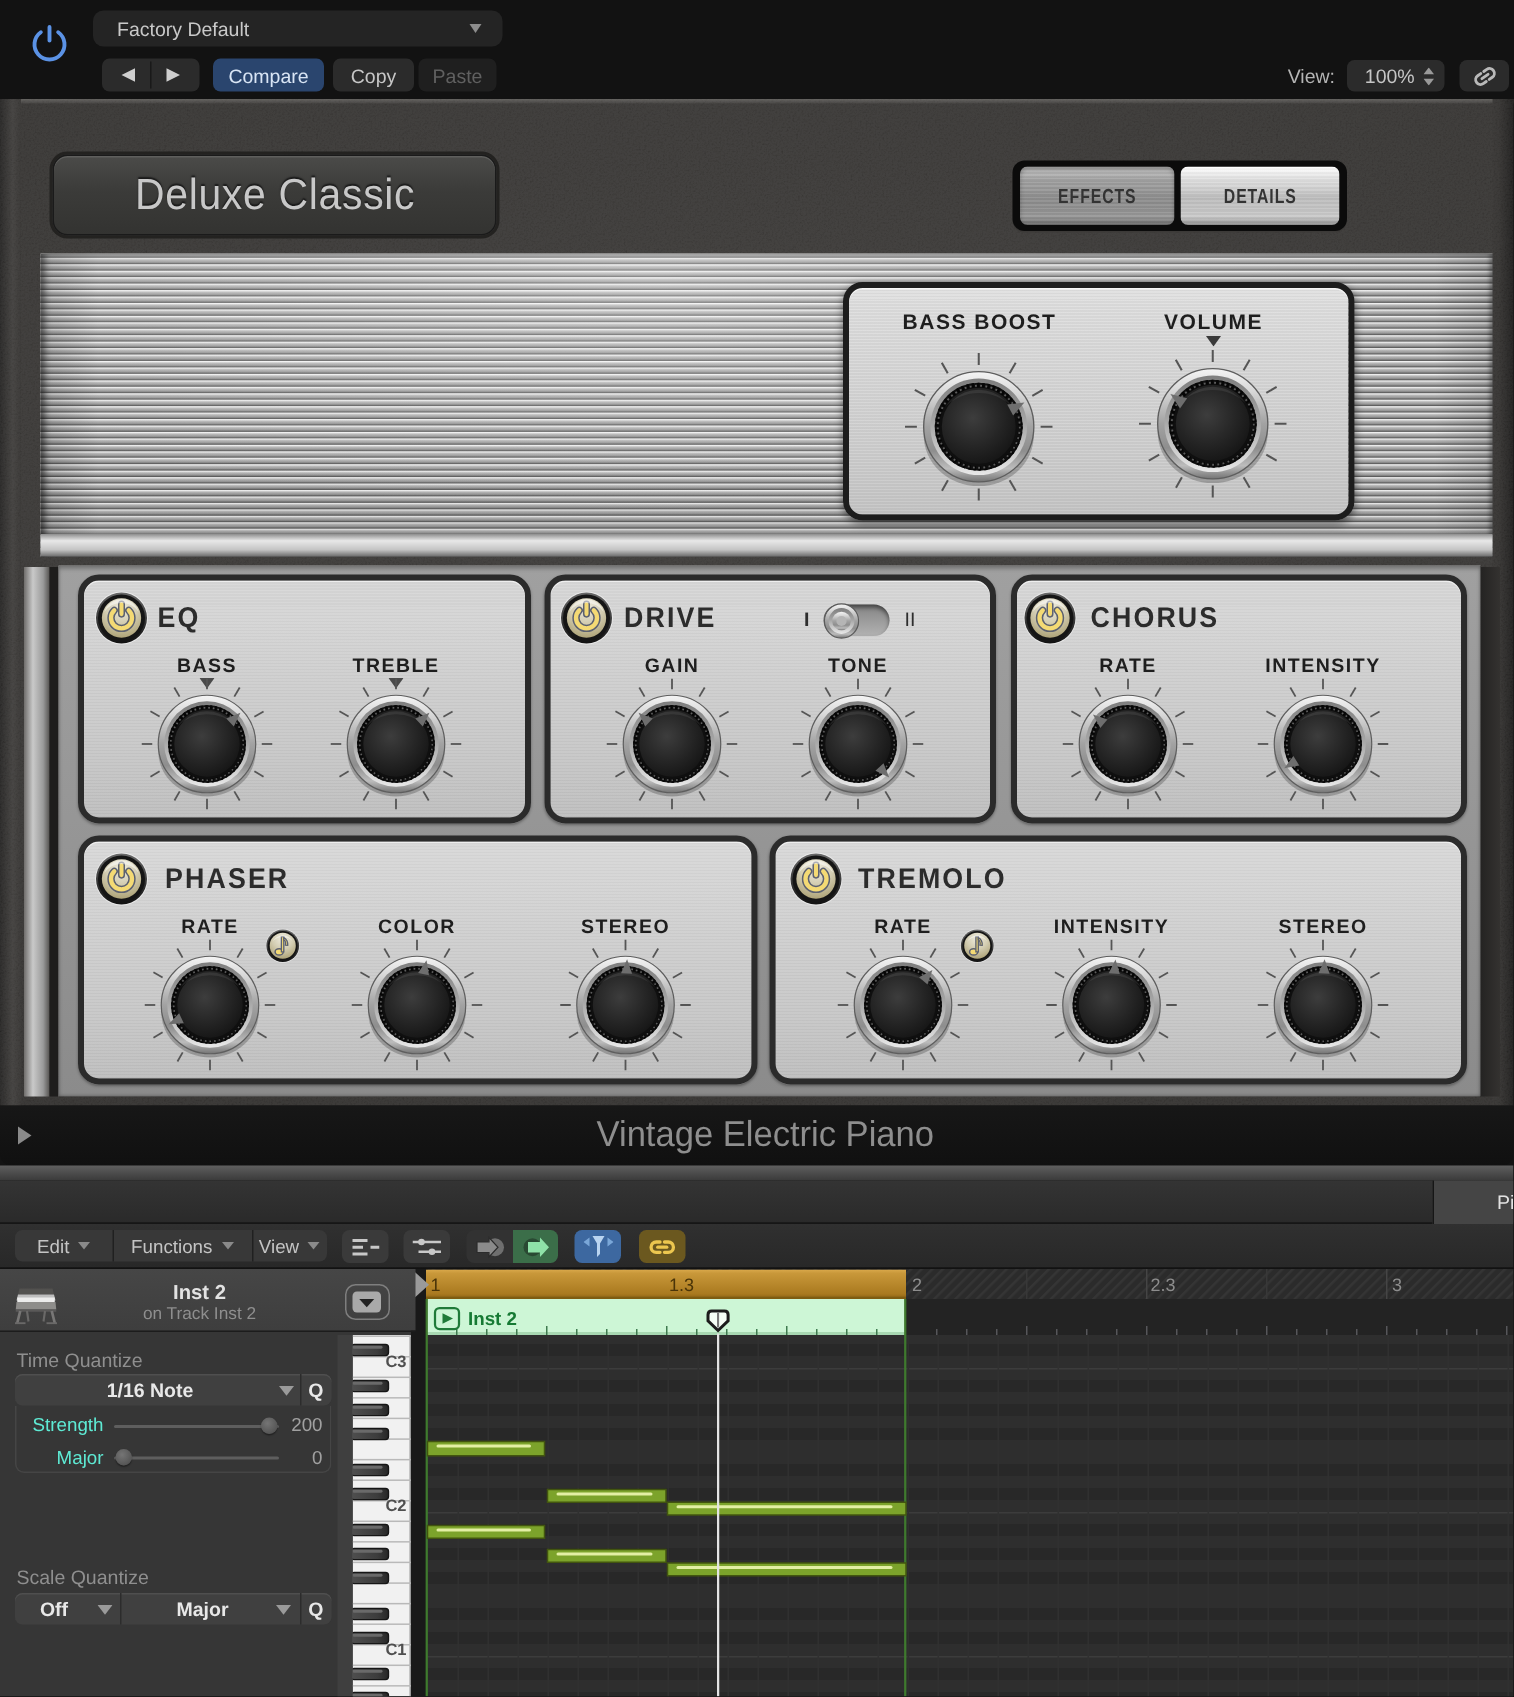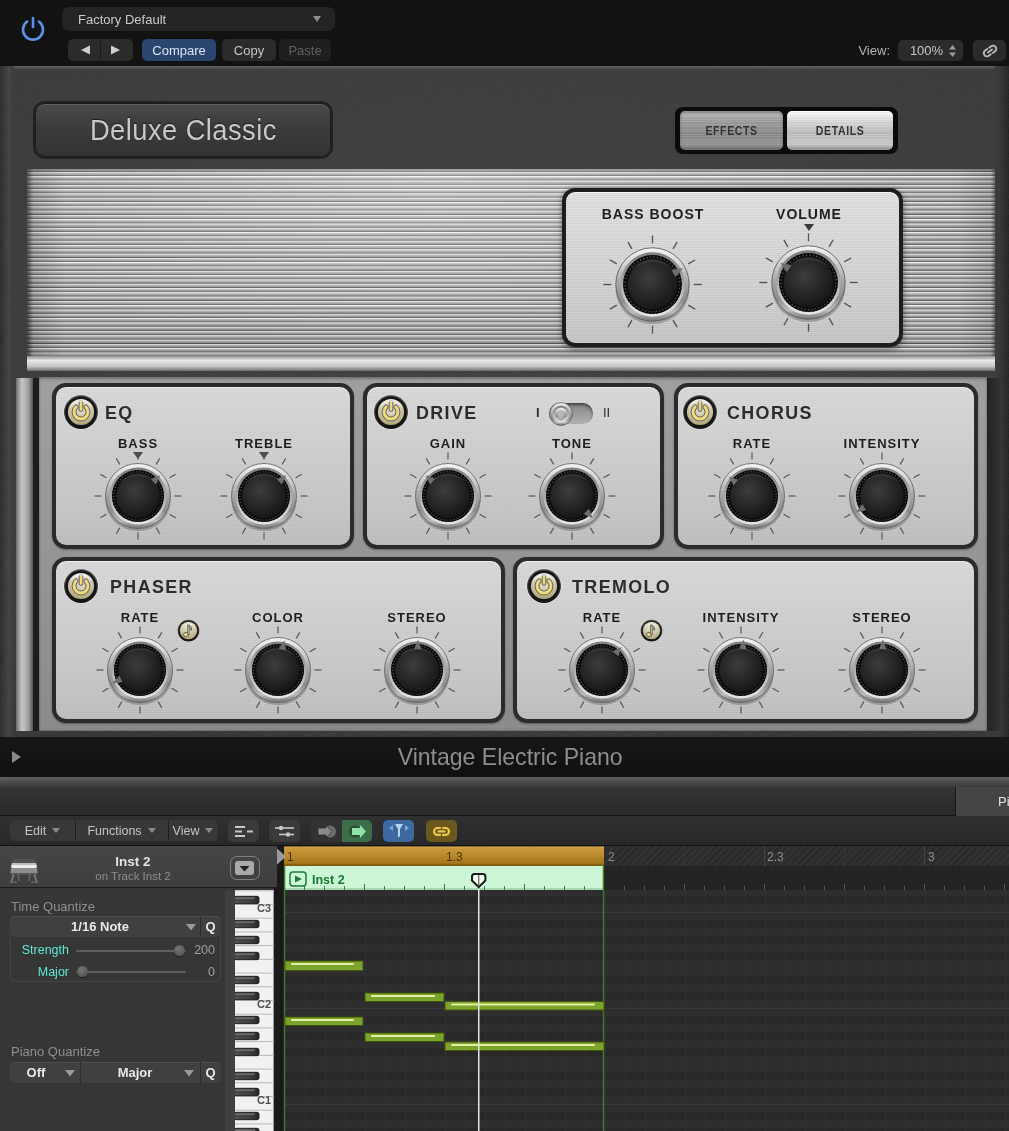--- a/index.html
+++ b/index.html
@@ -684,21 +684,21 @@
       </div>
       <div class="slbox" style="left:10px;top:91px;width:211px;height:45px"></div>
       <div class="s-label" style="left:0px;top:97px;width:69px">Strength</div>
       <div class="track" style="left:76px;top:104px;width:110px"></div>
       <div class="thumb" style="left:174px;top:99px"></div>
       <div class="s-val" style="left:170px;top:97px;width:45px">200</div>
       <div class="s-label" style="left:0px;top:119px;width:69px">Major</div>
       <div class="track" style="left:76px;top:125px;width:110px"></div>
       <div class="thumb" style="left:77px;top:120px"></div>
       <div class="s-val" style="left:170px;top:119px;width:45px">0</div>
-      <div class="sq-label" style="left:11px;top:198px">Piano Quantize</div>
+      <div class="sq-label" style="left:11px;top:198px">Scale Quantize</div>
       <div class="grp" style="left:10px;top:216px;width:211px;height:21px">
 <div class="abs" style="left:0;top:3px;width:52px;text-align:center">Off</div>
 <svg class="abs" style="left:55px;top:8px" width="10" height="7">
           <polygon points="0,0 10,0 5,6.5" fill="#9a9a9a"></polygon>
         </svg>
 <div class="d" style="left:70px"></div>
 <div class="abs" style="left:70px;top:3px;width:110px;text-align:center">Major</div>
 <svg class="abs" style="left:174px;top:8px" width="10" height="7">
           <polygon points="0,0 10,0 5,6.5" fill="#9a9a9a"></polygon>
         </svg>

